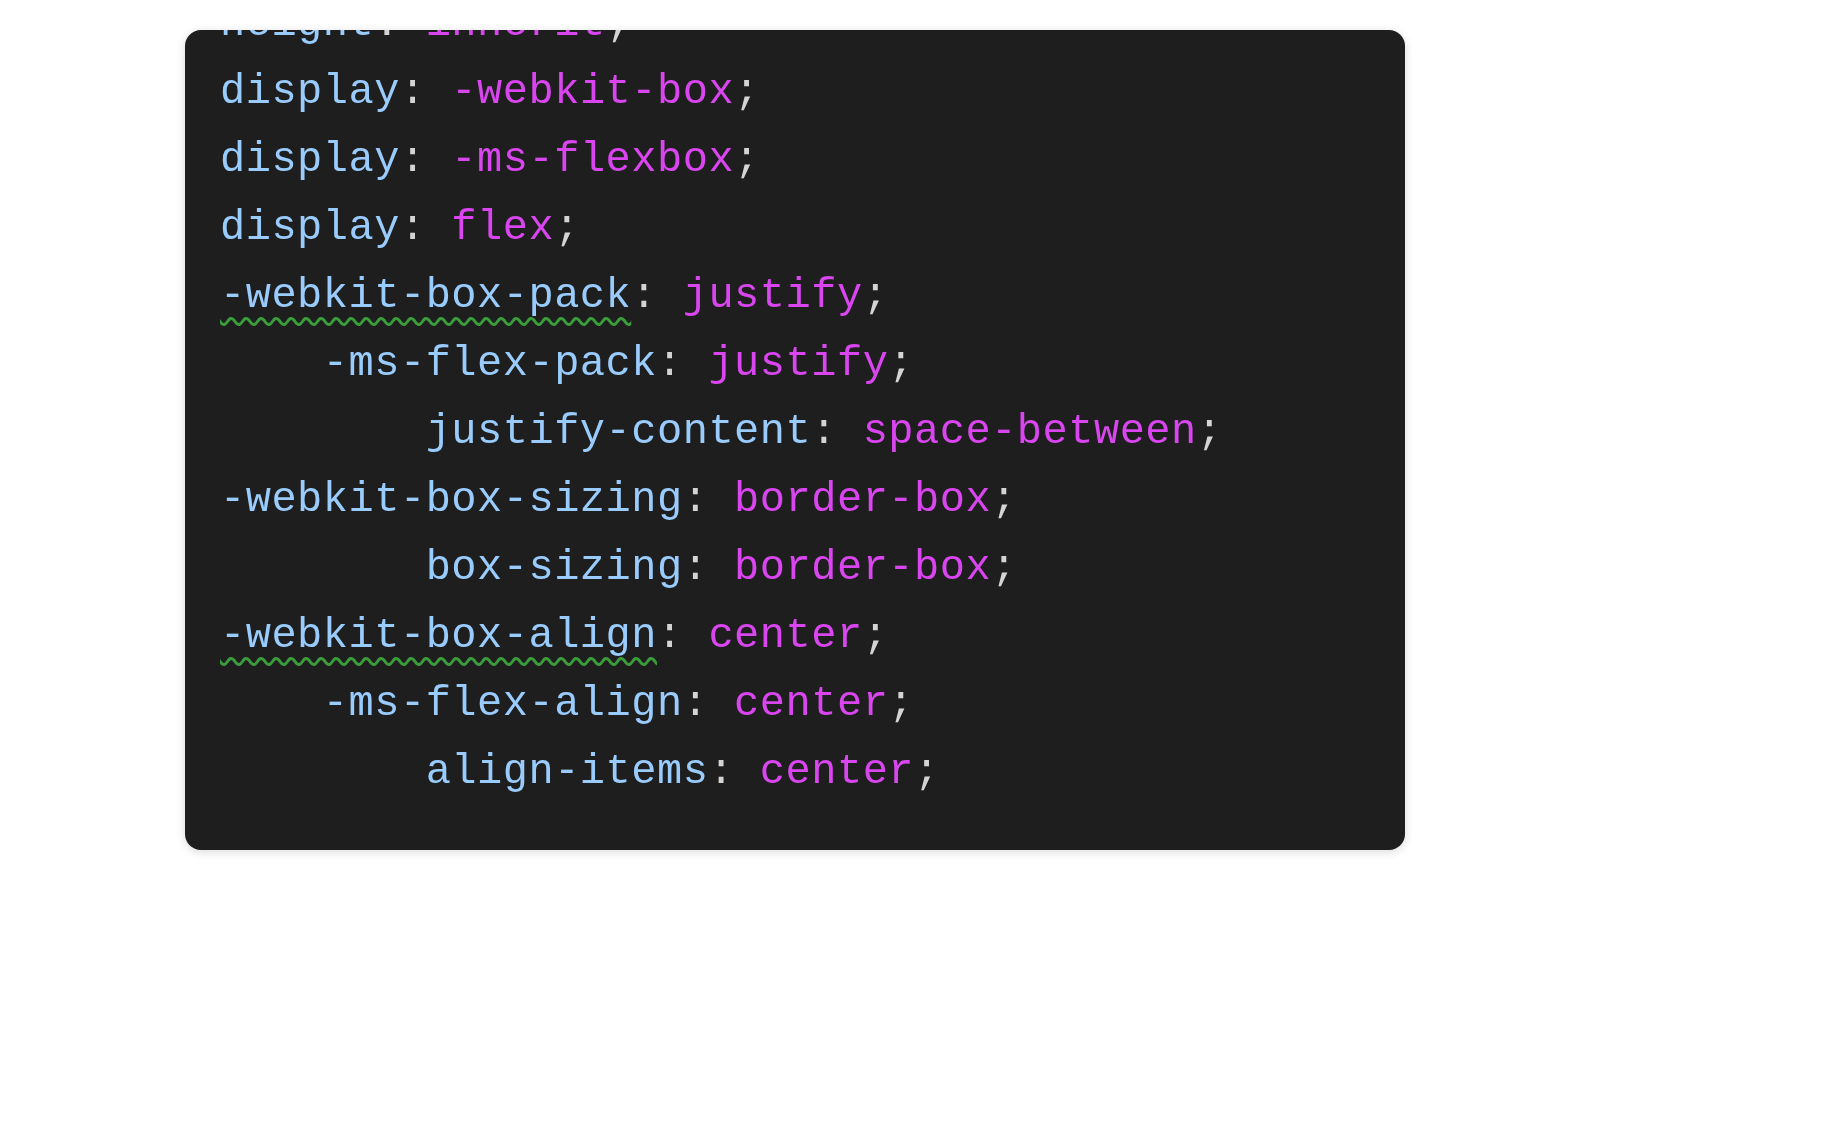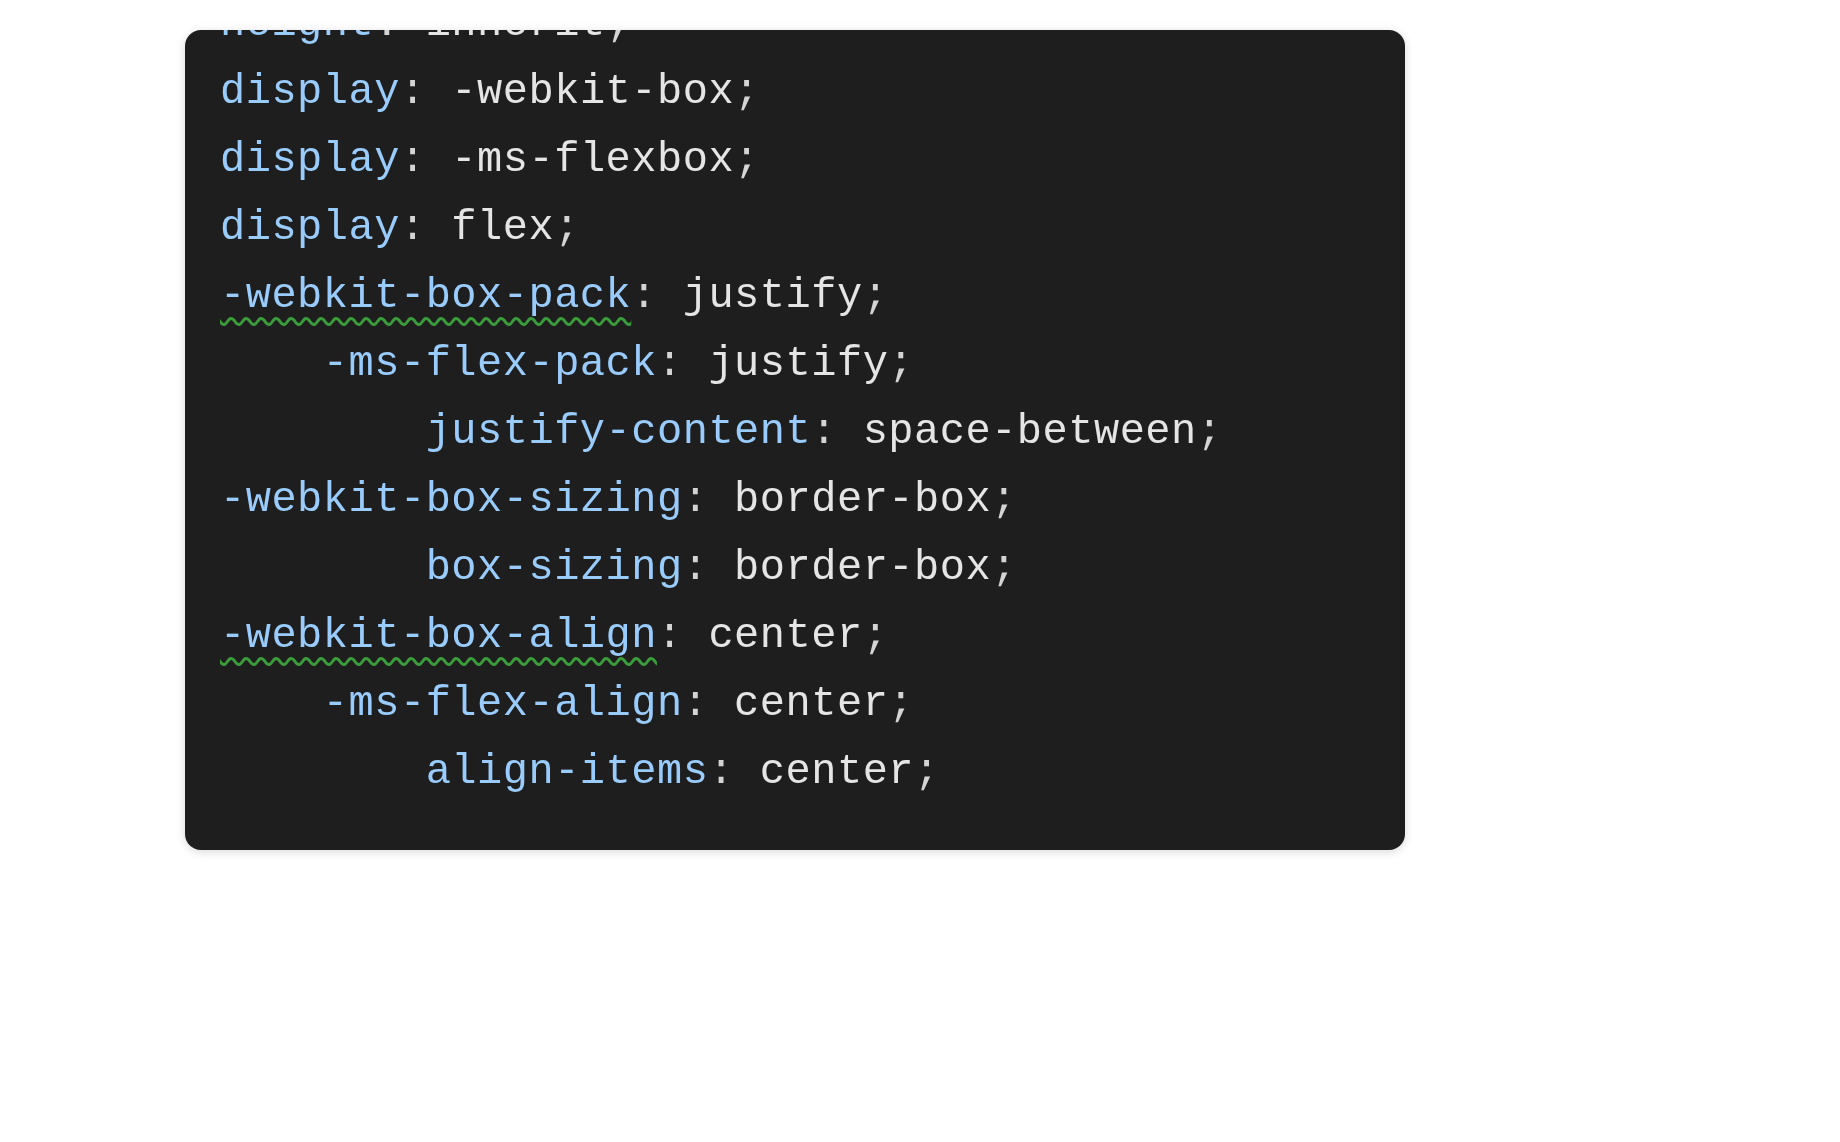--- a/index.html
+++ b/index.html
@@ -43,21 +43,21 @@
       display: block;
       position: relative;
     }
     
     .prop {
       color: #99ccfc;
       text-align: right;
     }
     
     .val {
-      color: #e5e5e5;
+      color: #d946ef;
     }
     
     .punct {
       color: #d4d4d4;
     }
     
     .indent-guide {
       color: #3a3a3a;
     }
     

